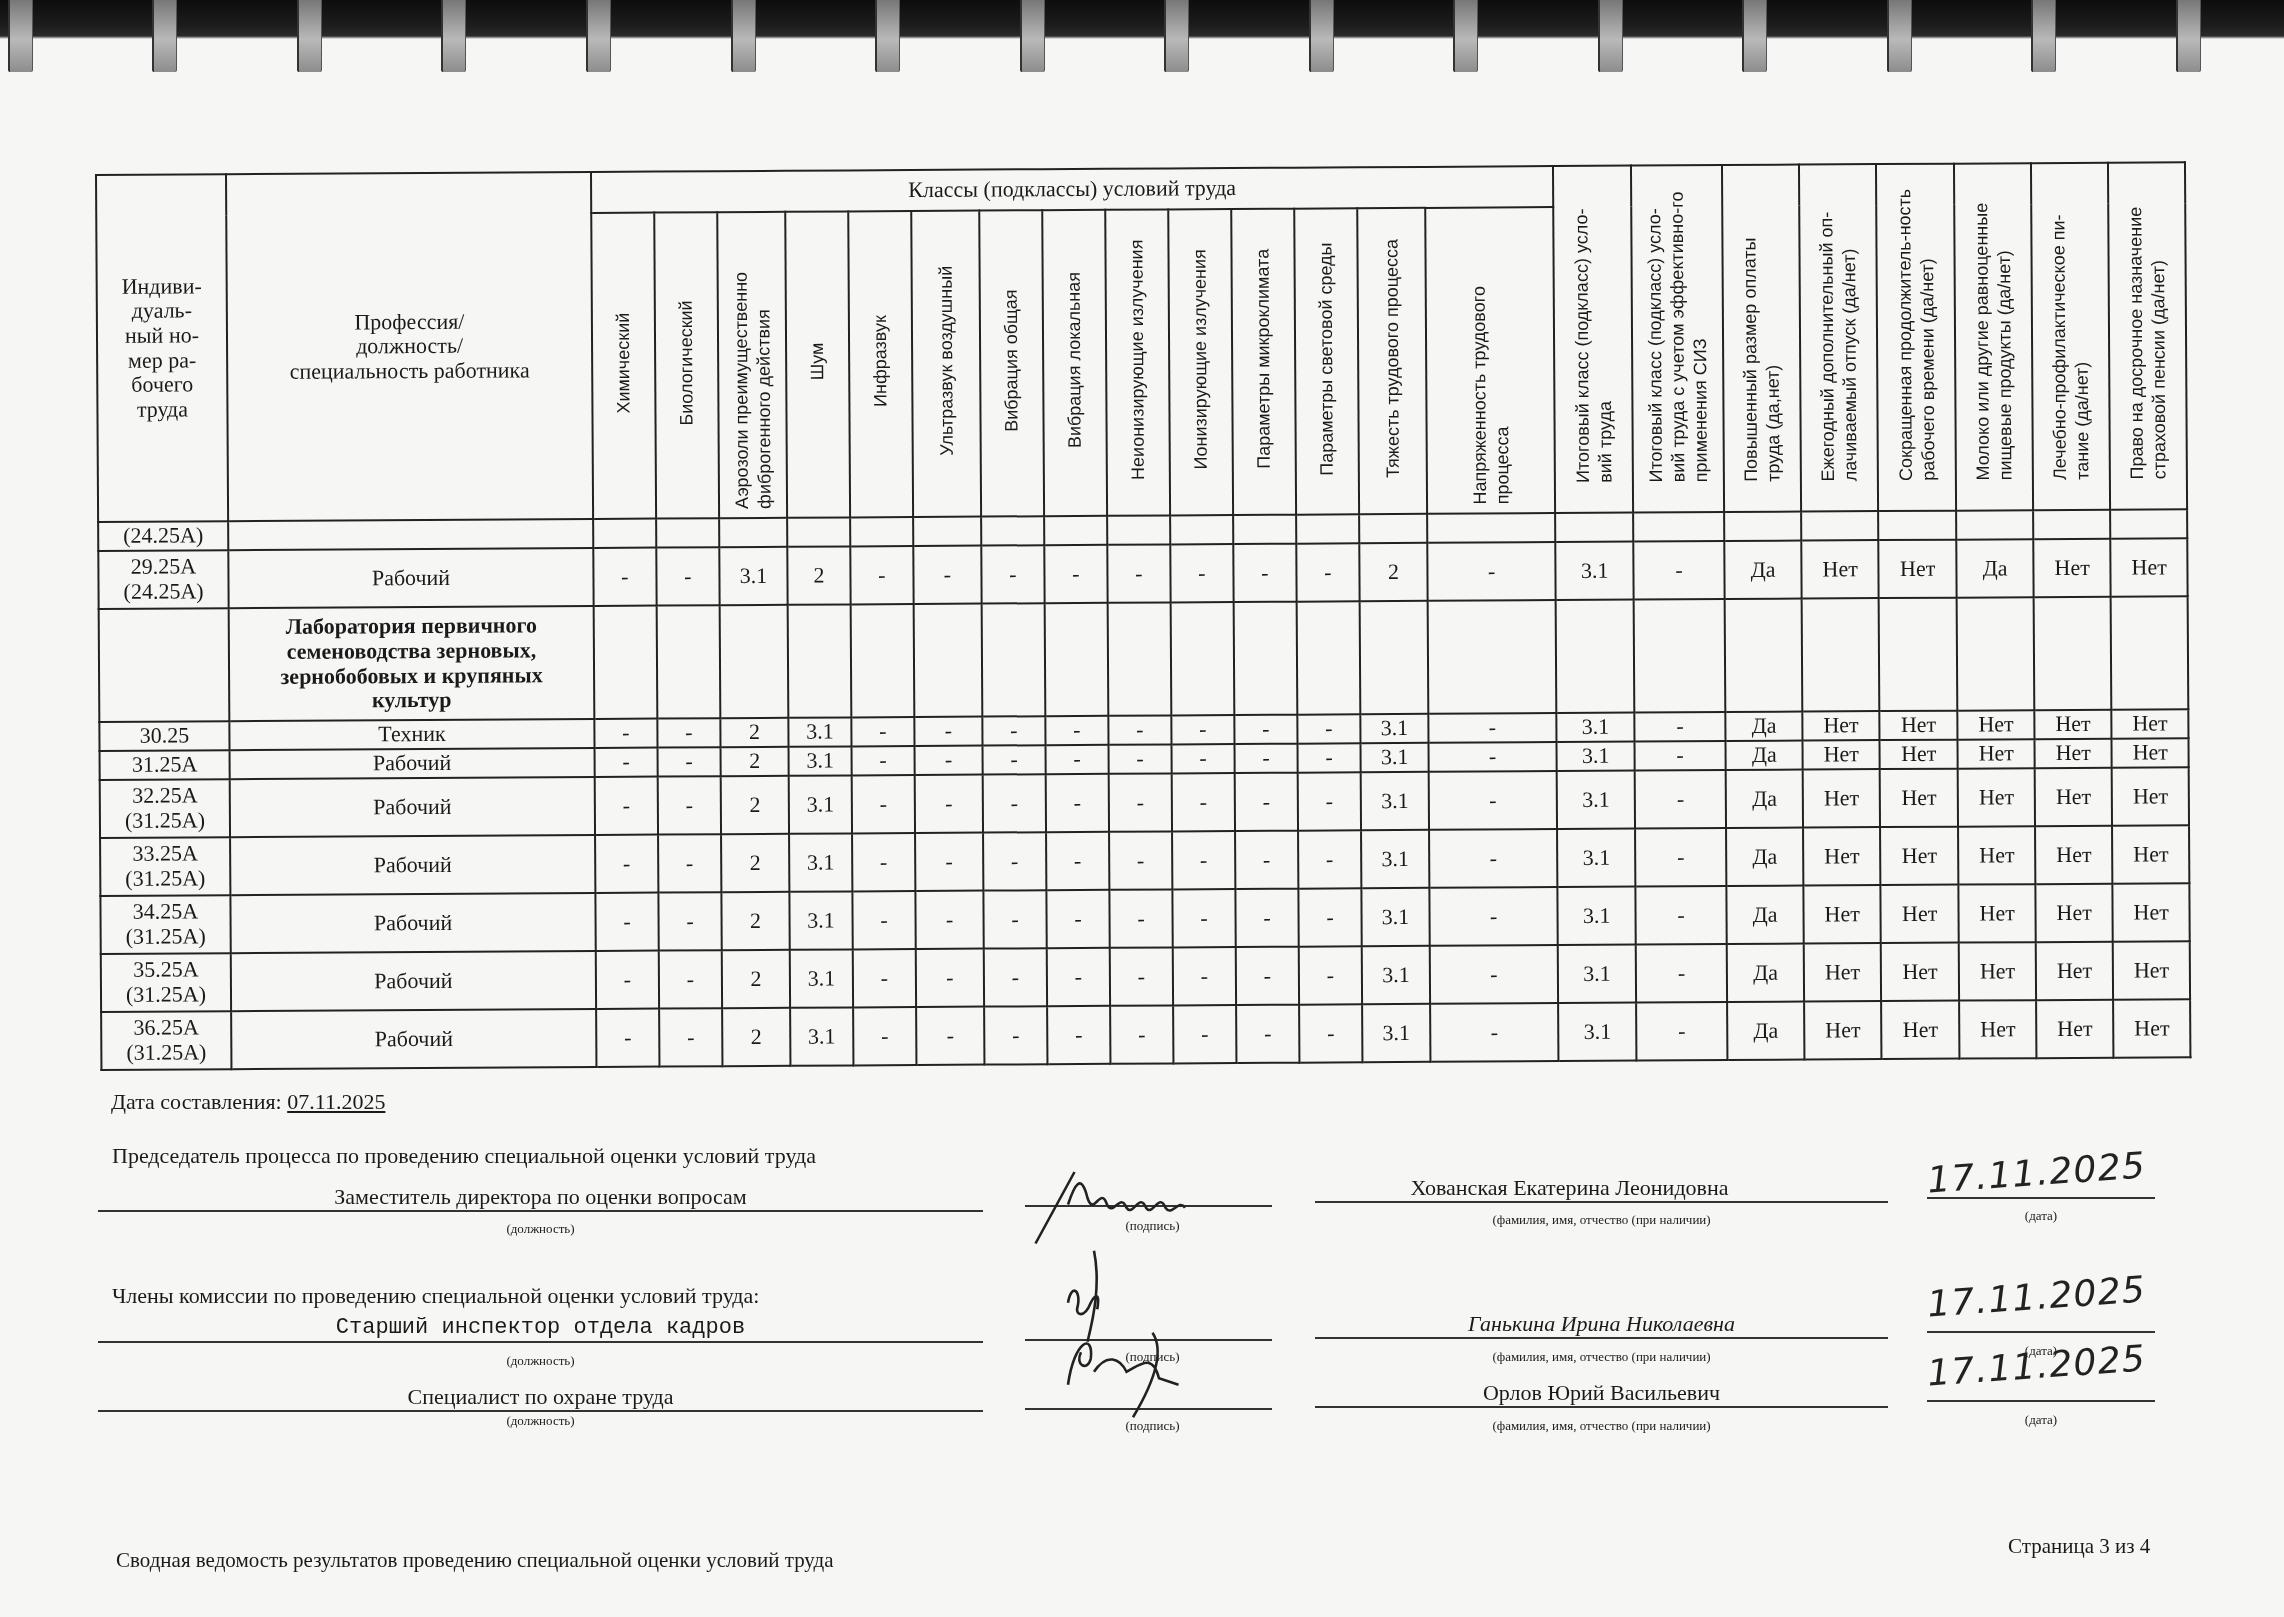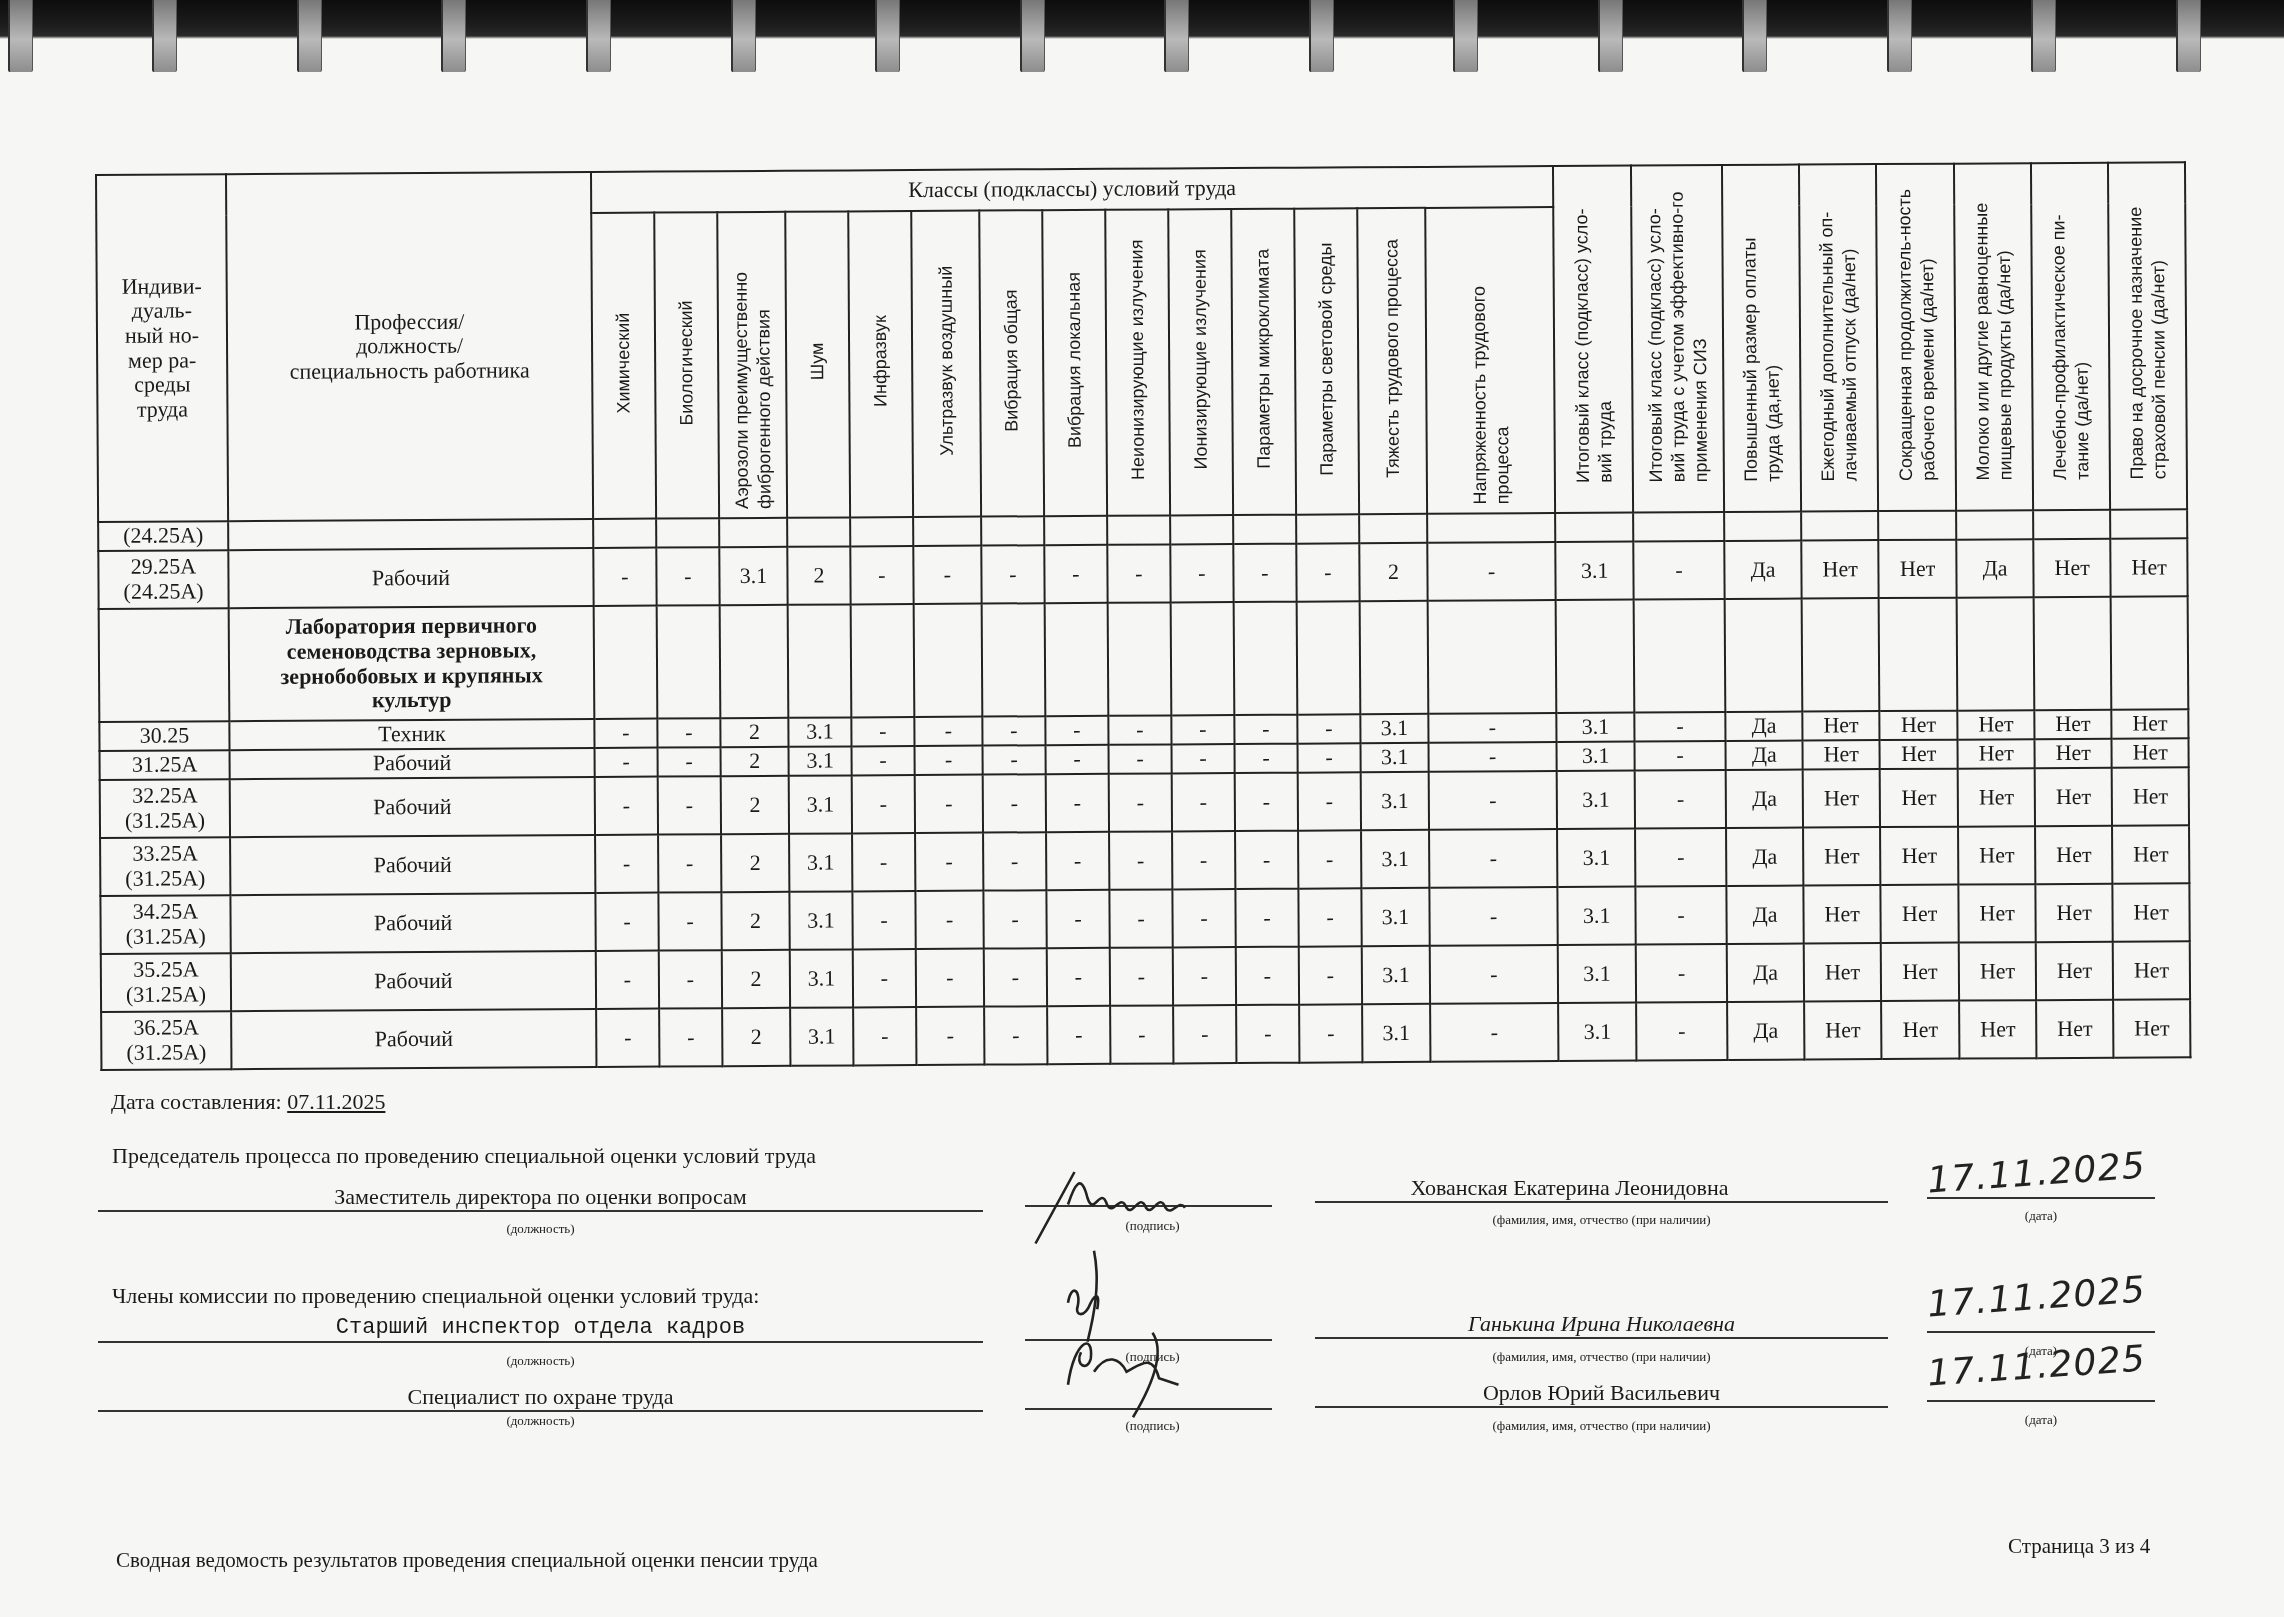--- a/index.html
+++ b/index.html
@@ -116,21 +116,21 @@
       <col style="width:77px">
   </colgroup>
   <thead>
     <tr>
       <th rowspan="2" class="hdr-left">
         <div id="hdr-id-lines">
             <div>Индиви-</div>
             <div>дуаль-</div>
             <div>ный но-</div>
             <div>мер ра-</div>
-            <div>среды</div>
+            <div>бочего</div>
             <div>труда</div>
           </div>
       </th>
       <th rowspan="2" class="hdr-left">
         <div id="hdr-prof-lines">
             <div>Профессия/</div>
             <div>должность/</div>
             <div>специальность работника</div>
           </div>
       </th>
@@ -499,15 +499,15 @@
     </svg>
     <div class="small-cap" style="left: 1029px; top: 1418px; width: 247px;">(подпись)</div>
     <div class="line-text center-on-line" style="left: 1315px; top: 1380px; width: 573px;">Орлов Юрий Васильевич</div>
     <div class="hline" style="left: 1315px; top: 1406px; width: 573px;"></div>
     <div class="small-cap" style="left: 1315px; top: 1418px; width: 573px;">(фамилия, имя, отчество (при наличии)</div>
     <div class="hand" style="left: 1927px; top: 1345px;">17.11.2025</div>
     <div class="hline" style="left: 1927px; top: 1400px; width: 228px;"></div>
     <div class="small-cap" style="left: 1927px; top: 1412px; width: 228px;">(дата)</div>
   </div>
 
-<div class="line-text" style="left:116px; top:1548px; font-size:21px;">Сводная ведомость результатов проведения специальной оценки пенсии труда</div>
+<div class="line-text" style="left:116px; top:1548px; font-size:21px;">Сводная ведомость результатов проведению специальной оценки условий труда</div>
 <div class="line-text" style="left:2008px; top:1534px; font-size:21px;">Страница 3 из 4</div>
 
 
 </body></html>

